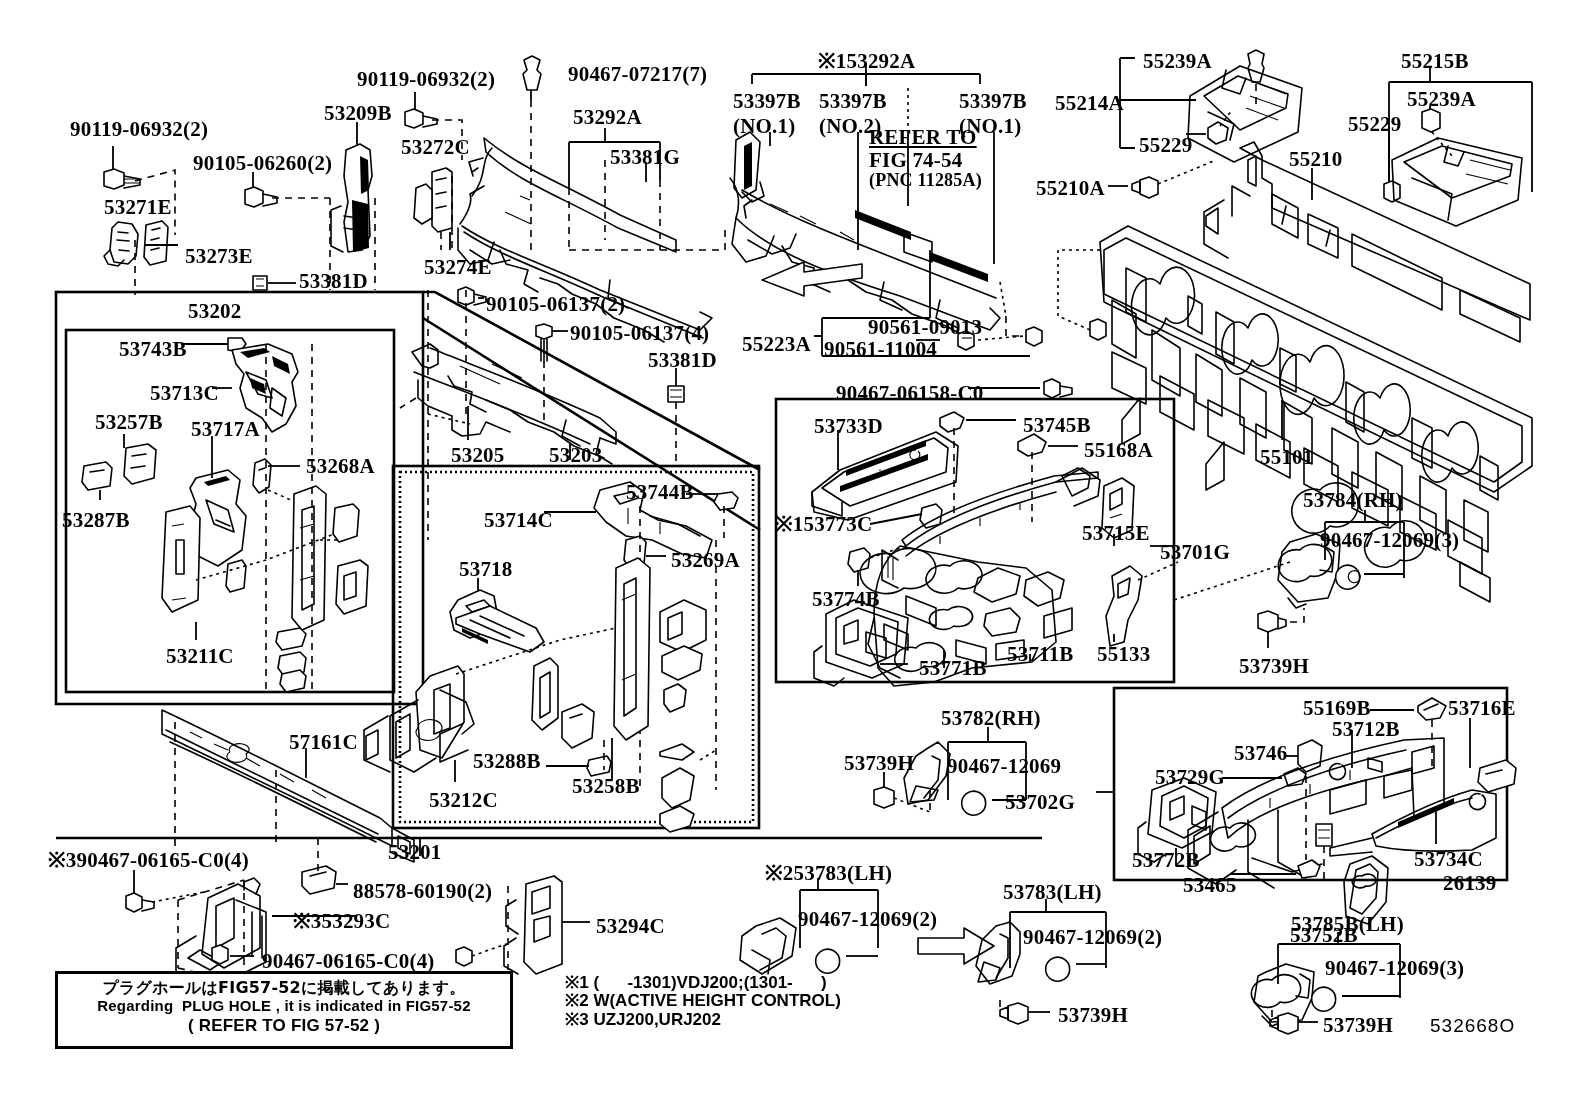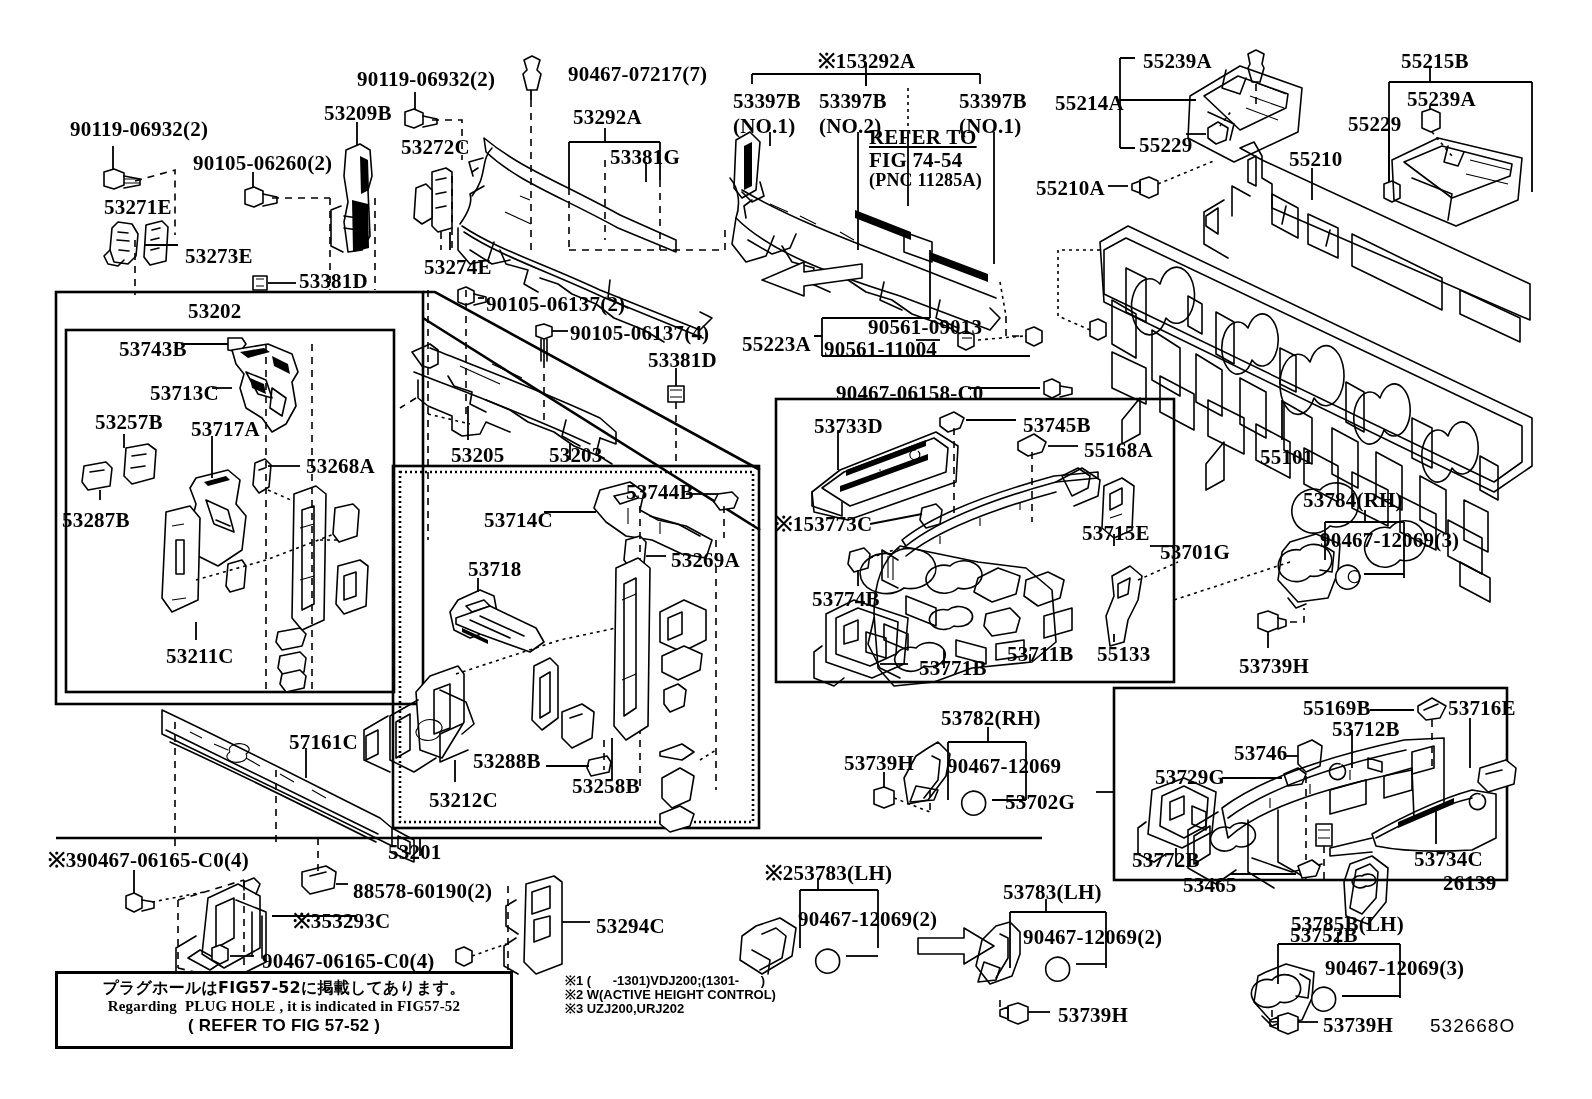--- a/index.html
+++ b/index.html
@@ -17,23 +17,23 @@
     font-family:"Liberation Serif", serif;
     font-weight:bold;
     font-size:21px;
     letter-spacing:0.2px;
     white-space:pre;
     line-height:1.08;
     color:#000;
   }
   .lbl.sm{font-size:18px;}
   .lbl.jp{font-family:"DejaVu Sans", sans-serif;font-size:16px;font-weight:bold;}
-  .lbl.note{font-family:Liberation Serif, serif;font-weight:bold;font-size:15px;}
+  .lbl.note{font-family:Liberation Sans, sans-serif;font-weight:bold;font-size:15px;}
   .lbl.note2{font-family:"Liberation Sans", sans-serif;font-weight:bold;font-size:17px;}
-  .lbl.legend{font-family:"Liberation Sans", sans-serif;font-weight:bold;font-size:13px;letter-spacing:0px;}
+  .lbl.legend{font-family:"Liberation Sans", sans-serif;font-weight:bold;font-size:17px;letter-spacing:0px;}
   .lbl.id{font-family:"Liberation Sans", sans-serif;font-weight:normal;font-size:19px;letter-spacing:1px;}
   svg{position:absolute;left:0;top:0;pointer-events:none;}
   .notebox{
     position:absolute;
     border:3px solid #000;
     box-sizing:border-box;
     text-align:center;
     background:#fff;
   }
 </style>
@@ -878,21 +878,21 @@
       <div class="lbl" style="left: 95px; top: 411px;">53257B</div>
       <div class="lbl" style="left: 191px; top: 418px;">53717A</div>
       <div class="lbl" style="left: 306px; top: 455px;">53268A</div>
       <div class="lbl" style="left: 62px; top: 509px;">53287B</div>
       <div class="lbl" style="left: 166px; top: 645px;">53211C</div>
       <div class="lbl" style="left: 451px; top: 444px;">53205</div>
       <div class="lbl" style="left: 549px; top: 444px;">53203</div>
       <div class="lbl" style="left: 626px; top: 481px;">53744B</div>
       <div class="lbl" style="left: 484px; top: 509px;">53714C</div>
       <div class="lbl" style="left: 671px; top: 549px;">53269A</div>
-      <div class="lbl" style="left: 459px; top: 558px; margin-left: 9px;">53718</div>
+      <div class="lbl" style="left: 459px; top: 558px;">53718</div>
       <div class="lbl" style="left: 473px; top: 750px;">53288B</div>
       <div class="lbl" style="left: 572px; top: 775px;">53258B</div>
       <div class="lbl" style="left: 429px; top: 789px;">53212C</div>
       <div class="lbl" style="left: 289px; top: 731px;">57161C</div>
       <div class="lbl" style="left: 388px; top: 841px;">53201</div>
       <div class="lbl" style="left: 48px; top: 849px;">※390467-06165-C0(4)</div>
       <div class="lbl" style="left: 353px; top: 880px;">88578-60190(2)</div>
       <div class="lbl" style="left: 293px; top: 910px;">※353293C</div>
       <div class="lbl" style="left: 262px; top: 950px;">90467-06165-C0(4)</div>
       <div class="lbl" style="left: 596px; top: 915px;">53294C</div>

